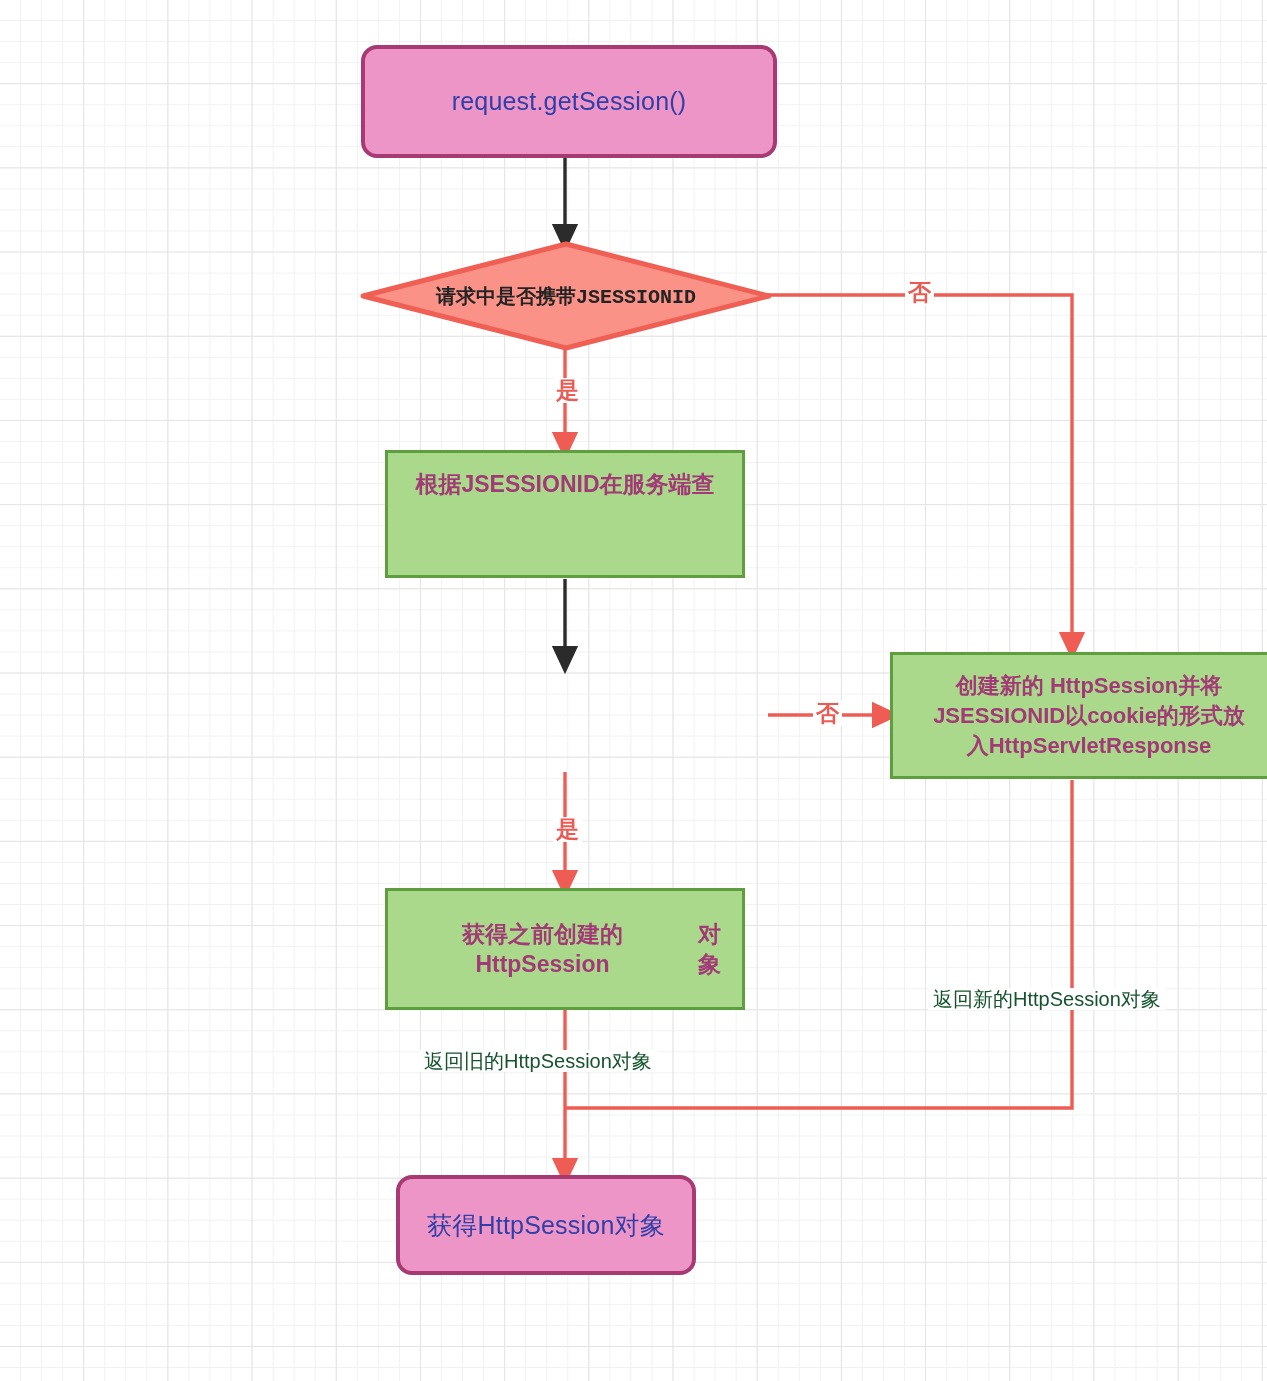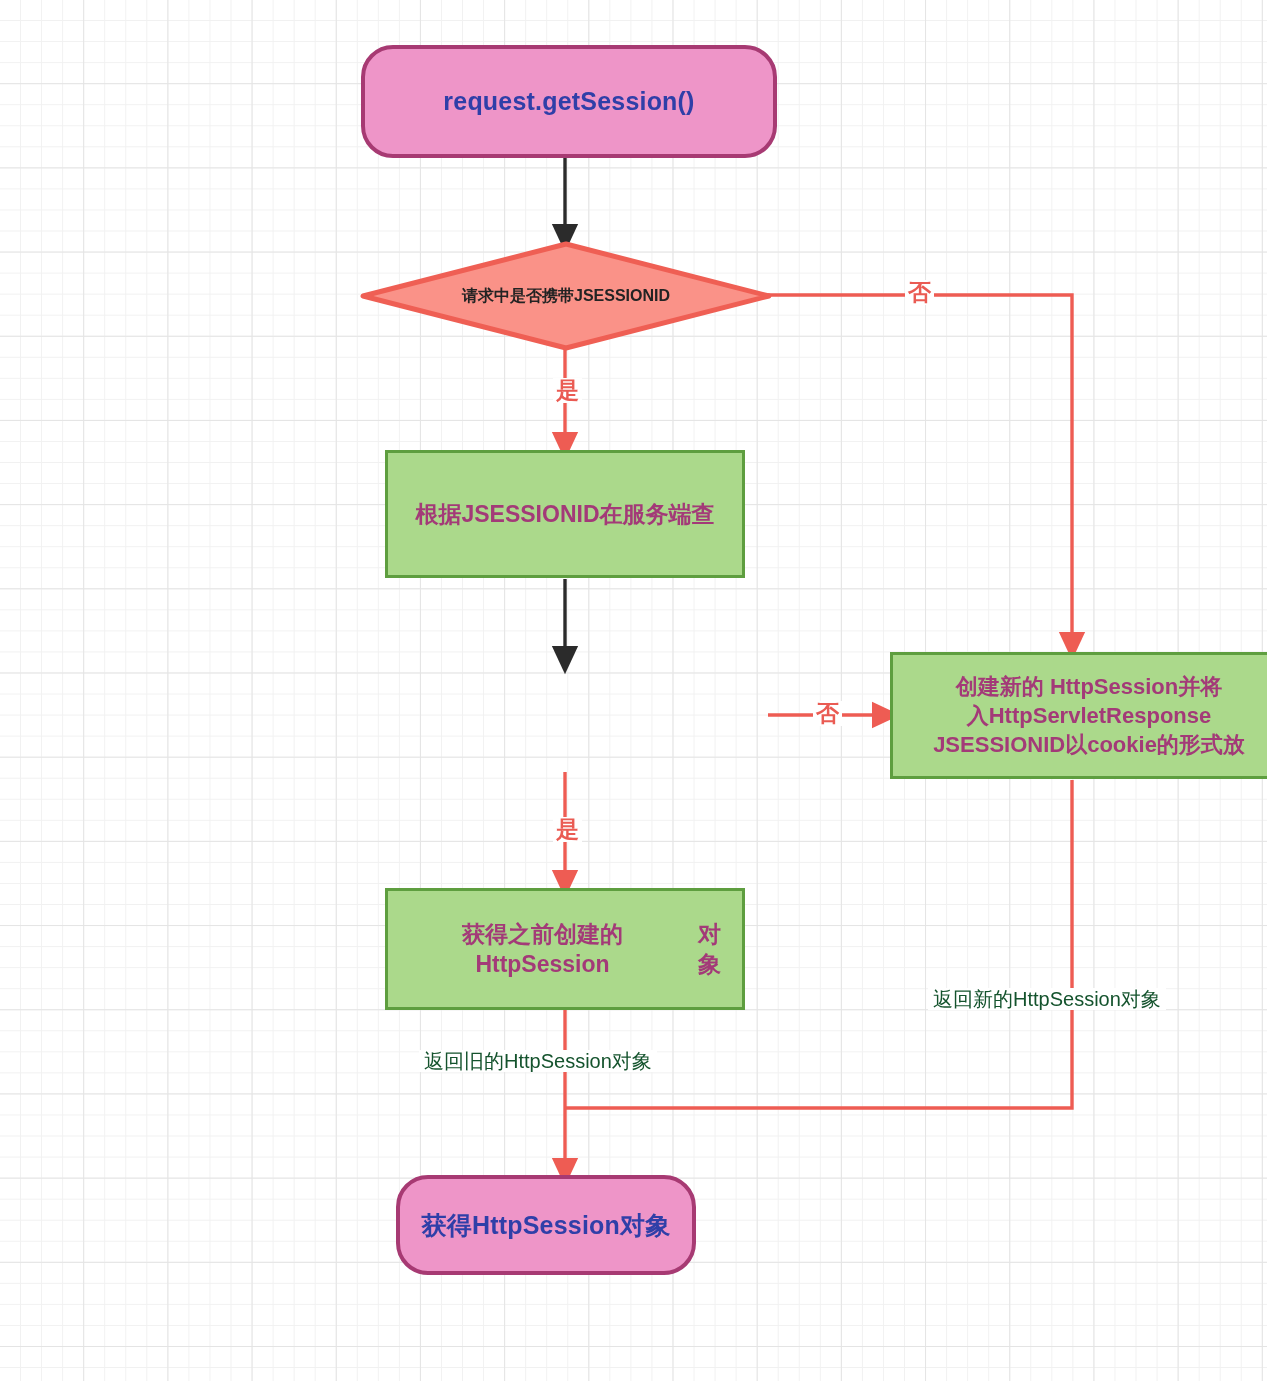--- a/index.html
+++ b/index.html
@@ -47,57 +47,59 @@
     display: flex;
     align-items: center;
     justify-content: center;
     text-align: center;
   }
 
   
   .terminal {
     background: #ee95c8;
     border: 4px solid #a73a73;
-    border-radius: 32px;
+    border-radius: 16px;
     color: #2f3fa8;
-    font-weight: bold;
+    font-weight: normal;
     font-size: 25px;
     letter-spacing: 0.2px;
   }
 
   
   .process {
     background: #abd98b;
     border: 3px solid #5e9e3f;
     color: #a33a78;
     font-weight: bold;
     font-size: 23px;
     line-height: 1.32;
-    padding: 8px 10px;
+    padding: 16px 10px;
+    justify-content: space-between;
   }
 
   
   .decision {
     background: transparent;
     border: none;
   }
   .decision .diamond-shape {
     position: absolute;
     left: 0;
     top: 0;
     width: 100%;
     height: 100%;
   }
   .decision .diamond-label {
     position: relative;
     z-index: 2;
     color: #232323;
     font-weight: bold;
-    font-size: 16px;
+    font-size: 20px;
     white-space: nowrap;
+    font-family: Liberation Mono, monospace;
   }
 
   
   .edge-label {
     position: absolute;
     color: #ea5b53;
     font-size: 23px;
     font-weight: bold;
     white-space: nowrap;
     background: #ffffff;
@@ -162,22 +164,22 @@
     <span class="diamond-label">请求中是否携带JSESSIONID</span>
   </div>
 
   <div class="node process" style="left:385px; top:450px; width:360px; height:128px; flex-direction:column;">
     <span>根据JSESSIONID在服务端查</span>
   </div>
 
 
   <div class="node process" style="left:890px; top:652px; width:398px; height:127px; flex-direction:column; font-size:22px;">
     <span>创建新的 HttpSession并将</span>
+    <span>JSESSIONID以cookie的形式放</span>
     <span>入HttpServletResponse</span>
-    <span>JSESSIONID以cookie的形式放</span>
   </div>
 
   <div class="node process" style="left:385px; top:888px; width:360px; height:122px; flex-direction:row;">
     <span>获得之前创建的HttpSession</span>
     <span>对象</span>
   </div>
 
   <div class="node terminal" style="left:396px; top:1175px; width:300px; height:100px;">
     <span>获得HttpSession对象</span>
   </div>

